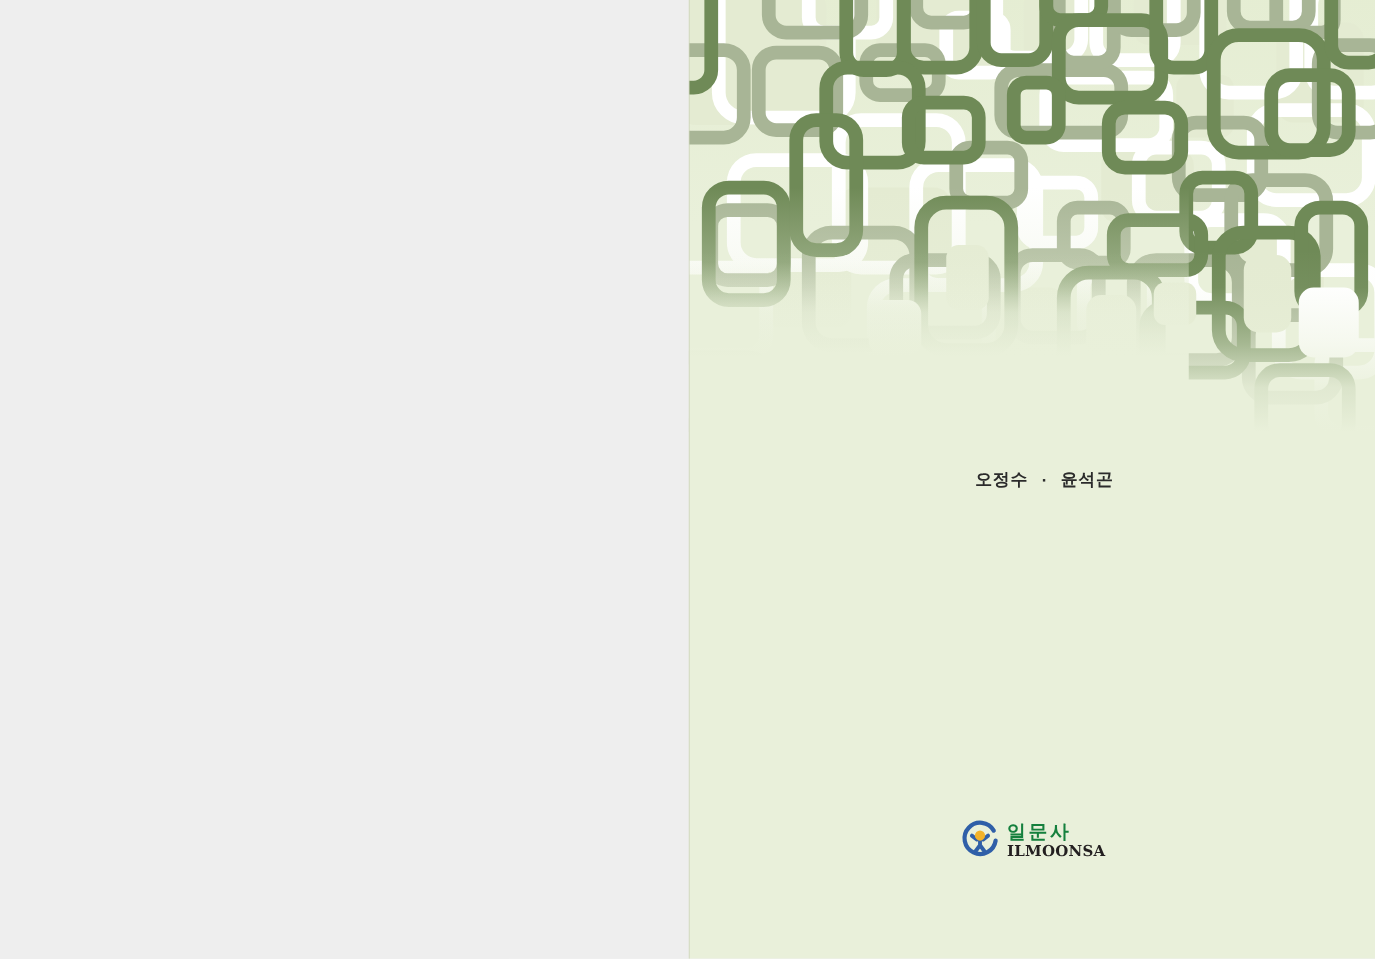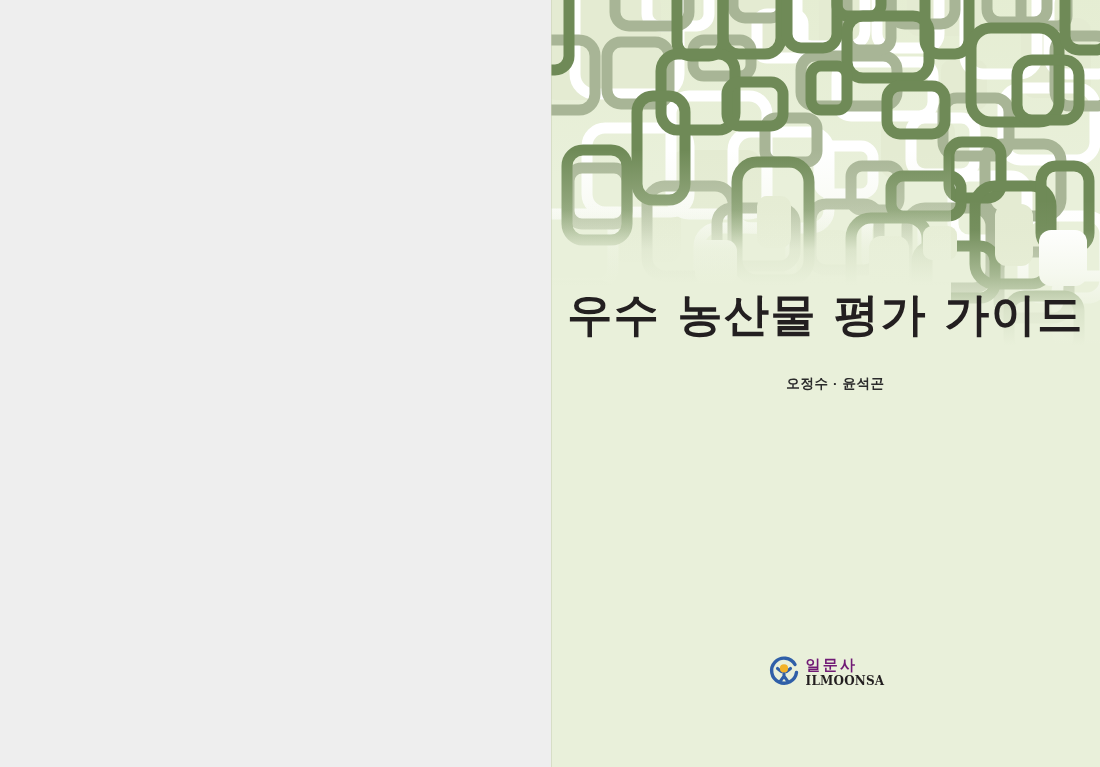--- a/index.html
+++ b/index.html
@@ -112,21 +112,21 @@
   
   #author-block {
     position: absolute;
     left: 0;
     top: 375px;
     width: 549px;
     text-align: center;
   }
   #book-authors {
     display: block;
-    font-family: Liberation Sans, sans-serif;
+    font-family: Liberation Mono, monospace;
     font-size: 13.5px;
     font-weight: 700;
     letter-spacing: 0.6px;
     color: #2b2b2b;
     white-space: nowrap;
     margin-left: 20px;
   }
 
   
   #publisher-logo {
@@ -148,21 +148,21 @@
     display: flex;
     flex-direction: column;
     align-items: flex-start;
     line-height: 1;
   }
   #publisher-name-ko {
     font-family: "DejaVu Sans", "Liberation Sans", sans-serif;
     font-size: 15px;
     font-weight: 700;
     letter-spacing: 2.2px;
-    color: #701a75;
+    color: #15803d;
     white-space: nowrap;
   }
   #publisher-name-en {
     font-family: "DejaVu Serif", "Liberation Serif", serif;
     font-size: 12px;
     font-weight: 700;
     letter-spacing: 0.2px;
     color: #231f20;
     margin-top: 2px;
     white-space: nowrap;
@@ -294,23 +294,20 @@
         </g>
         <g fill="#ffffff">
           <rect x="488" y="230" width="48" height="56" rx="12"></rect>
           <rect x="144" y="240" width="42" height="44" rx="11"></rect>
         </g>
       </svg>
       <div id="pattern-fade-left"></div>
       <div id="pattern-fade"></div>
     </div>
 
-    <div id="title-block">
-      <h1 id="book-title">우수 농산물 평가 가이드</h1>
-    </div>
 
     <div id="author-block">
       <span id="book-authors">오정수 · 윤석곤</span>
     </div>
 
     <div id="publisher-logo">
       <div class="logo-inner">
         <span class="logo-mark">
           <svg viewBox="0 0 34 34" width="34" height="34" xmlns="http://www.w3.org/2000/svg">
 

